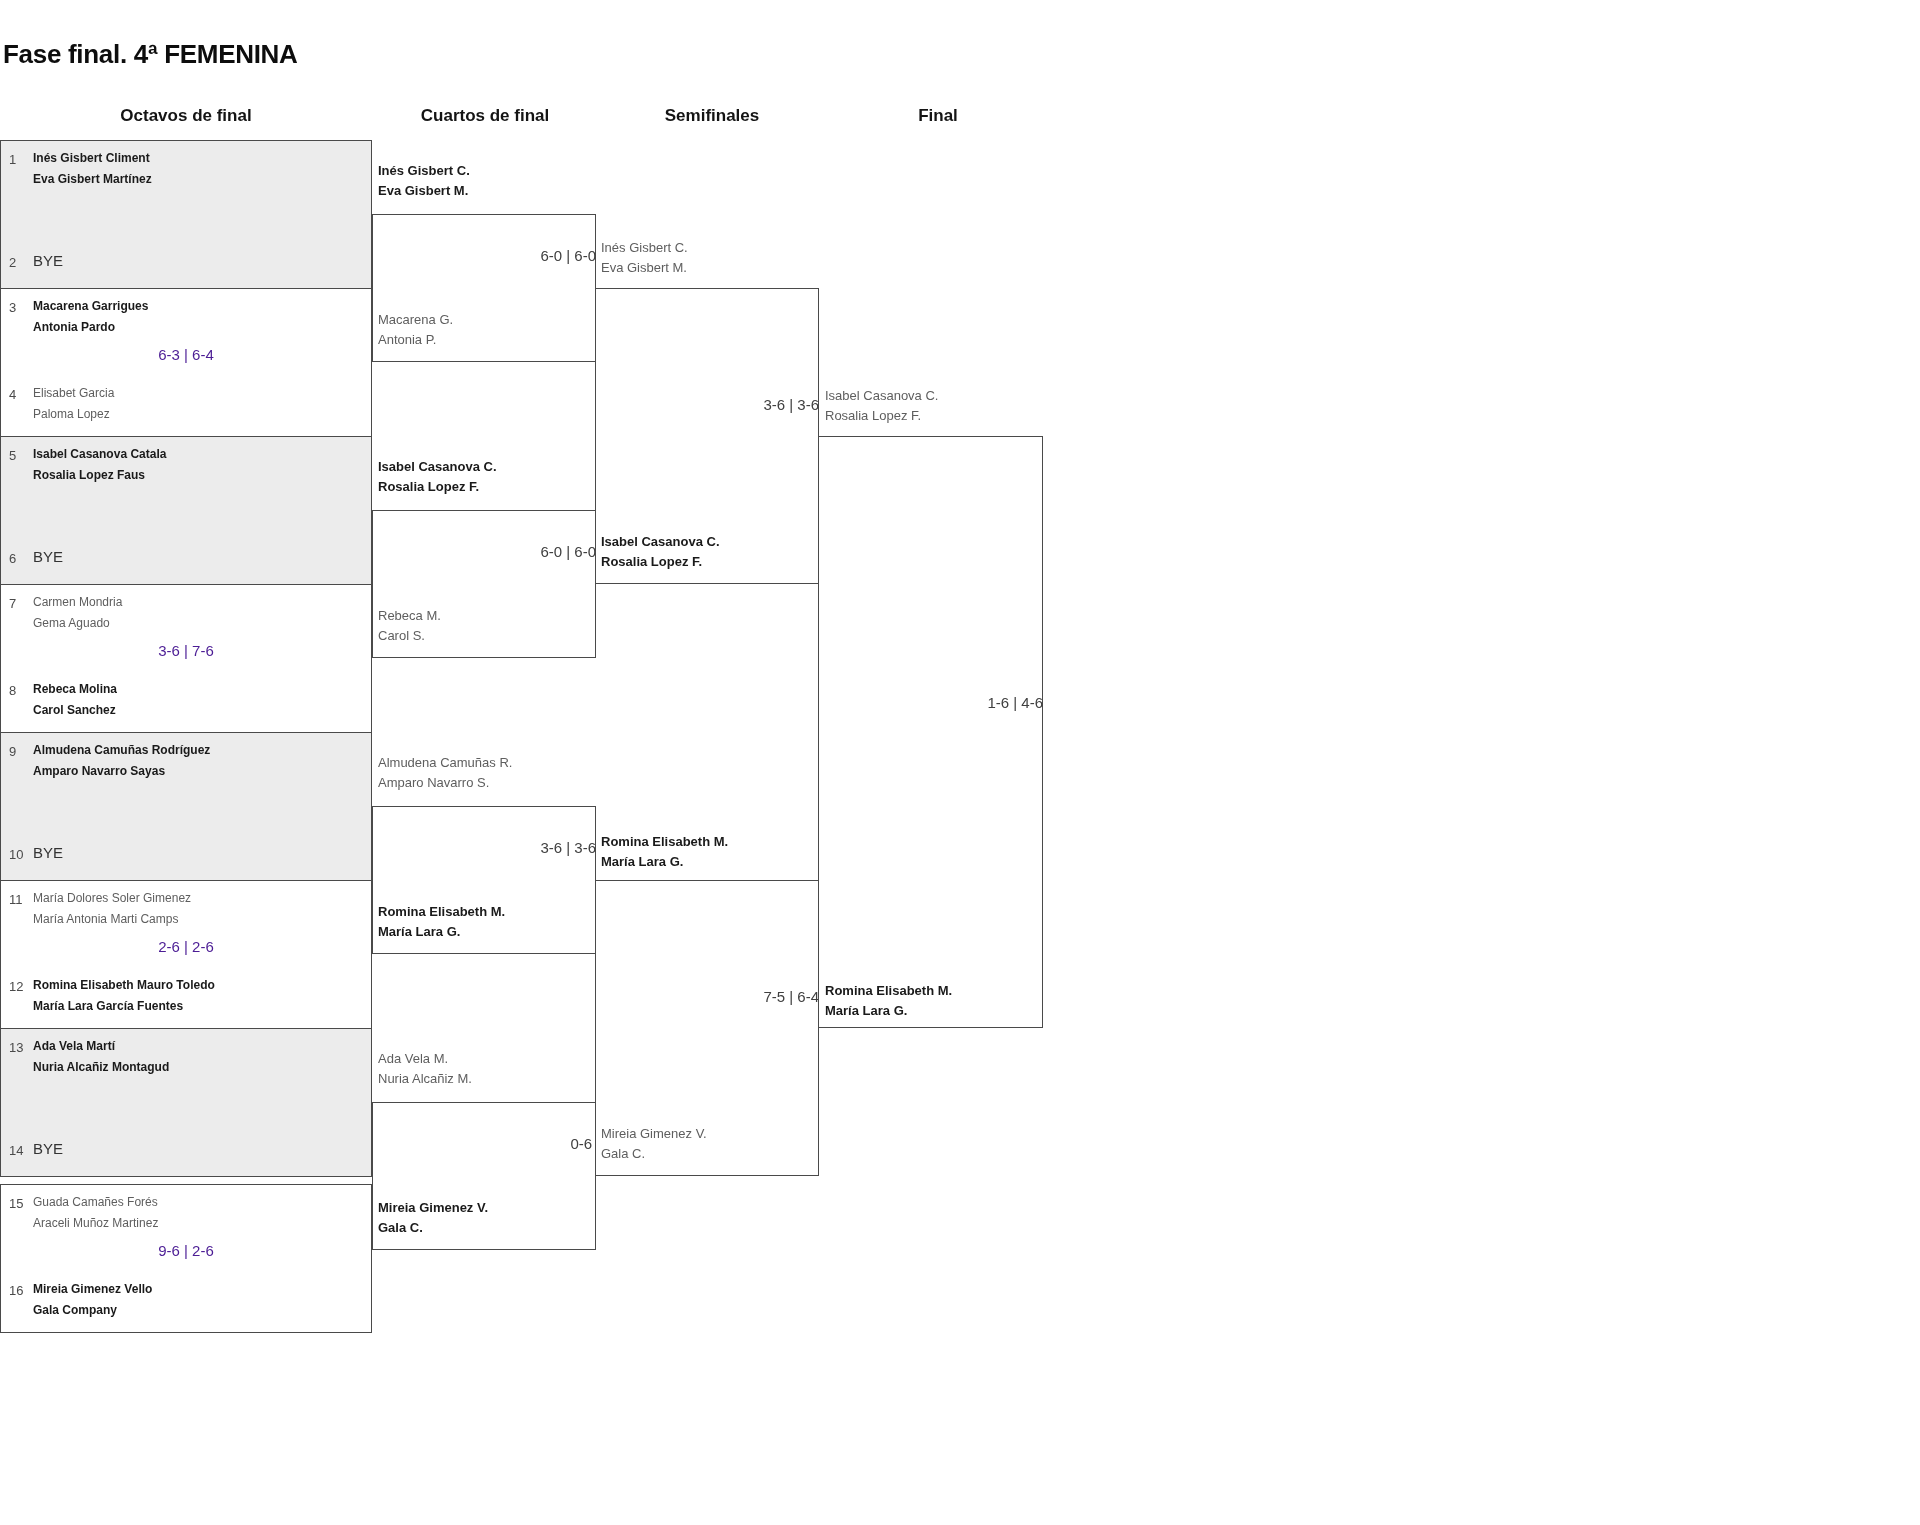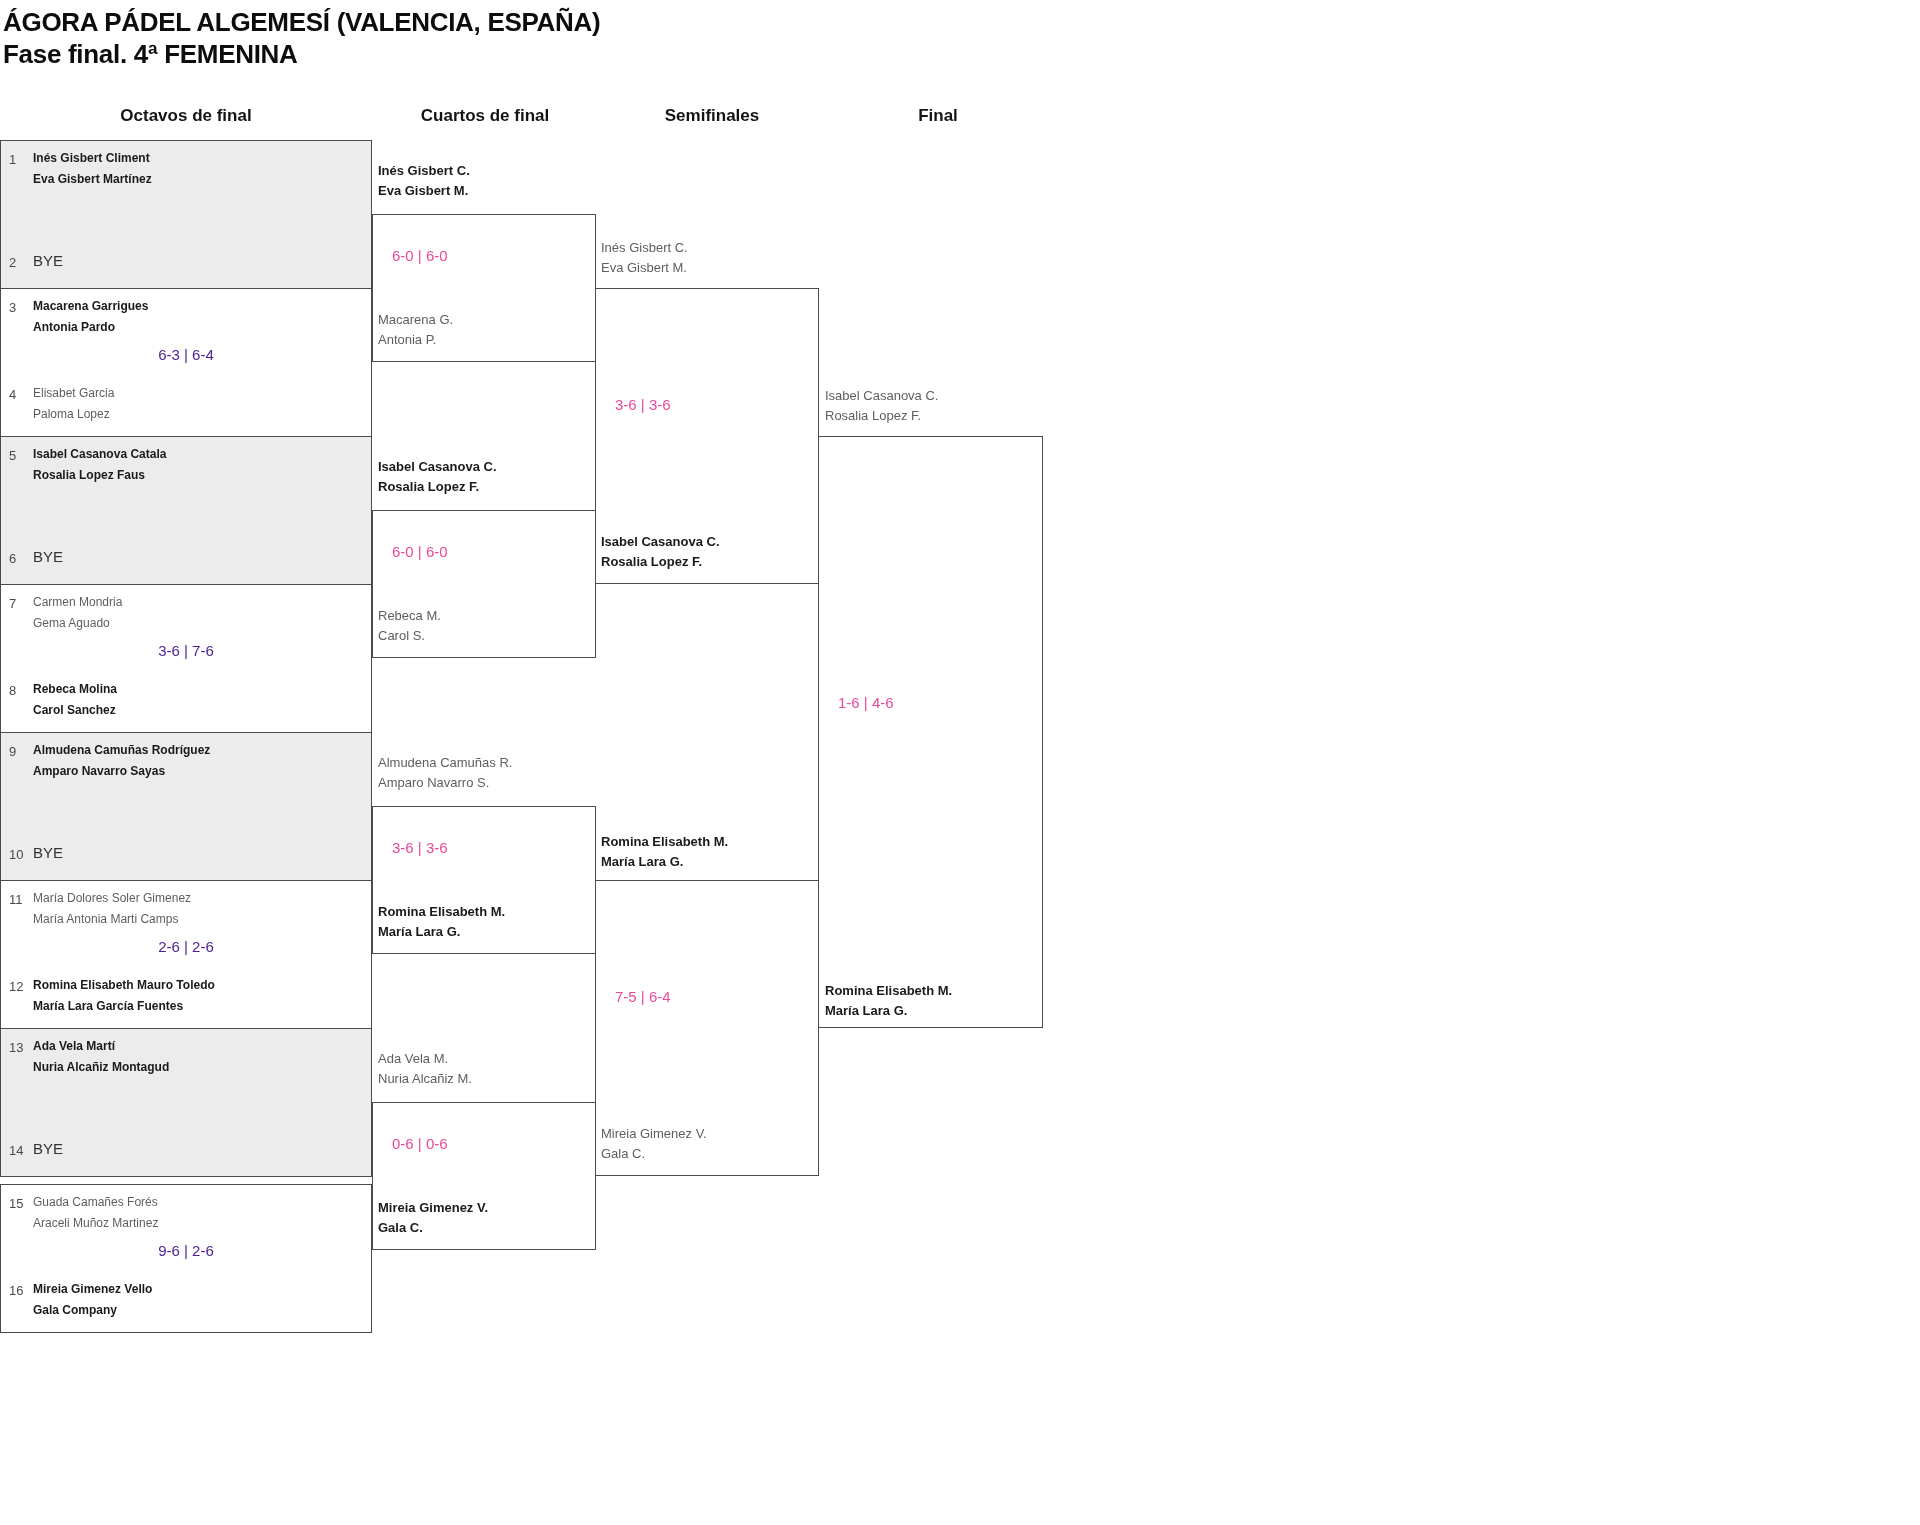--- a/index.html
+++ b/index.html
@@ -15,29 +15,28 @@
   .qf{left:372px;width:224px;height:148px;}
   .sf{left:595px;width:224px;height:296px;}
   .fin{left:818px;width:225px;height:592px;}
   .slot{position:absolute;left:0;right:4px;display:flex;align-items:flex-start;}
   .seed{flex:0 0 24px;padding-left:8px;font-size:13px;line-height:20px;padding-top:2px;color:#4a4a4a;}
   .names{font-size:12px;line-height:21px;}
   .winner{font-weight:700;color:#1a1a1a;}
   .loser{font-weight:400;color:#5e5e5e;}
   .byetxt{font-weight:400;color:#333333;font-size:15px;line-height:20px;}
   .score{position:absolute;left:0;width:100%;text-align:center;font-size:15px;color:#4c1d95;}
-  .ascore{position:absolute;text-align:left;font-size:15px;color:#ec4899;padding-left:20px;}
+  .ascore{position:absolute;text-align:right;font-size:15px;color:#404040;}
   .lbl{position:absolute;width:215px;font-size:13px;line-height:20px;}
 </style>
 </head>
 <body>
 
 <div class="stage">
 
-  <div class="title" style="top:6px">ÁGORA PÁDEL ALGEMESÍ (VALENCIA, ESPAÑA)</div>
   <div class="title" style="top:38px">Fase final. 4ª FEMENINA</div>
 
   <div class="rhead" style="left:0;width:372px">Octavos de final</div>
   <div class="rhead" style="left:373px;width:224px">Cuartos de final</div>
   <div class="rhead" style="left:600px;width:224px">Semifinales</div>
   <div class="rhead" style="left:826px;width:224px">Final</div>
 
   <div class="box r1 shade" style="top:140px">
     <div class="slot" style="top:7px">
       <span class="seed">1</span>

